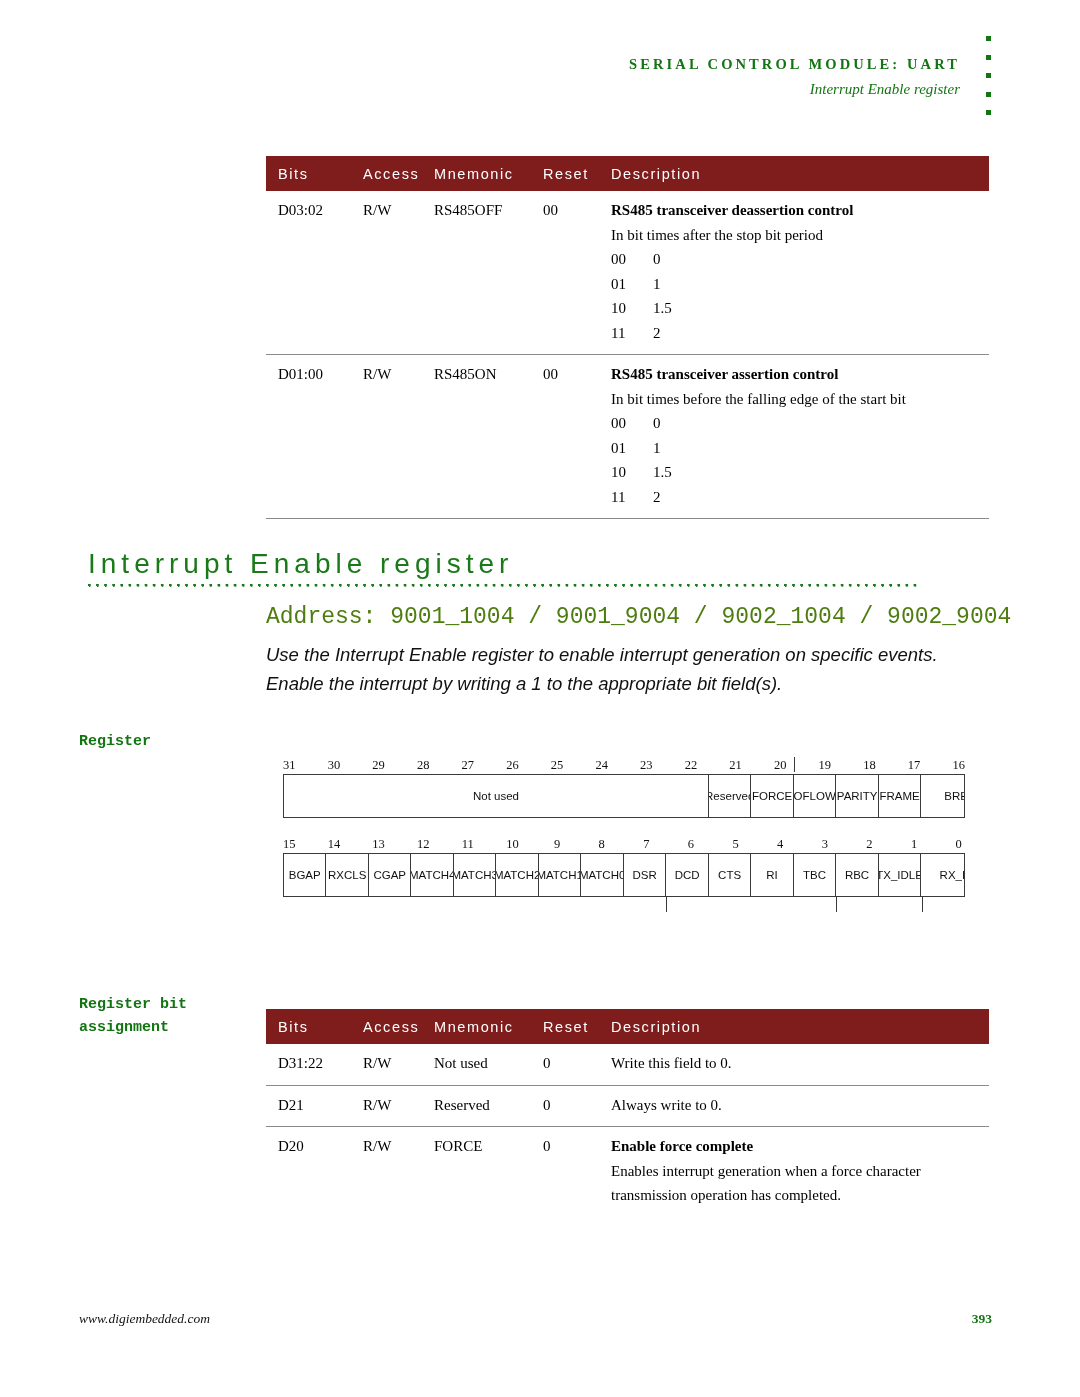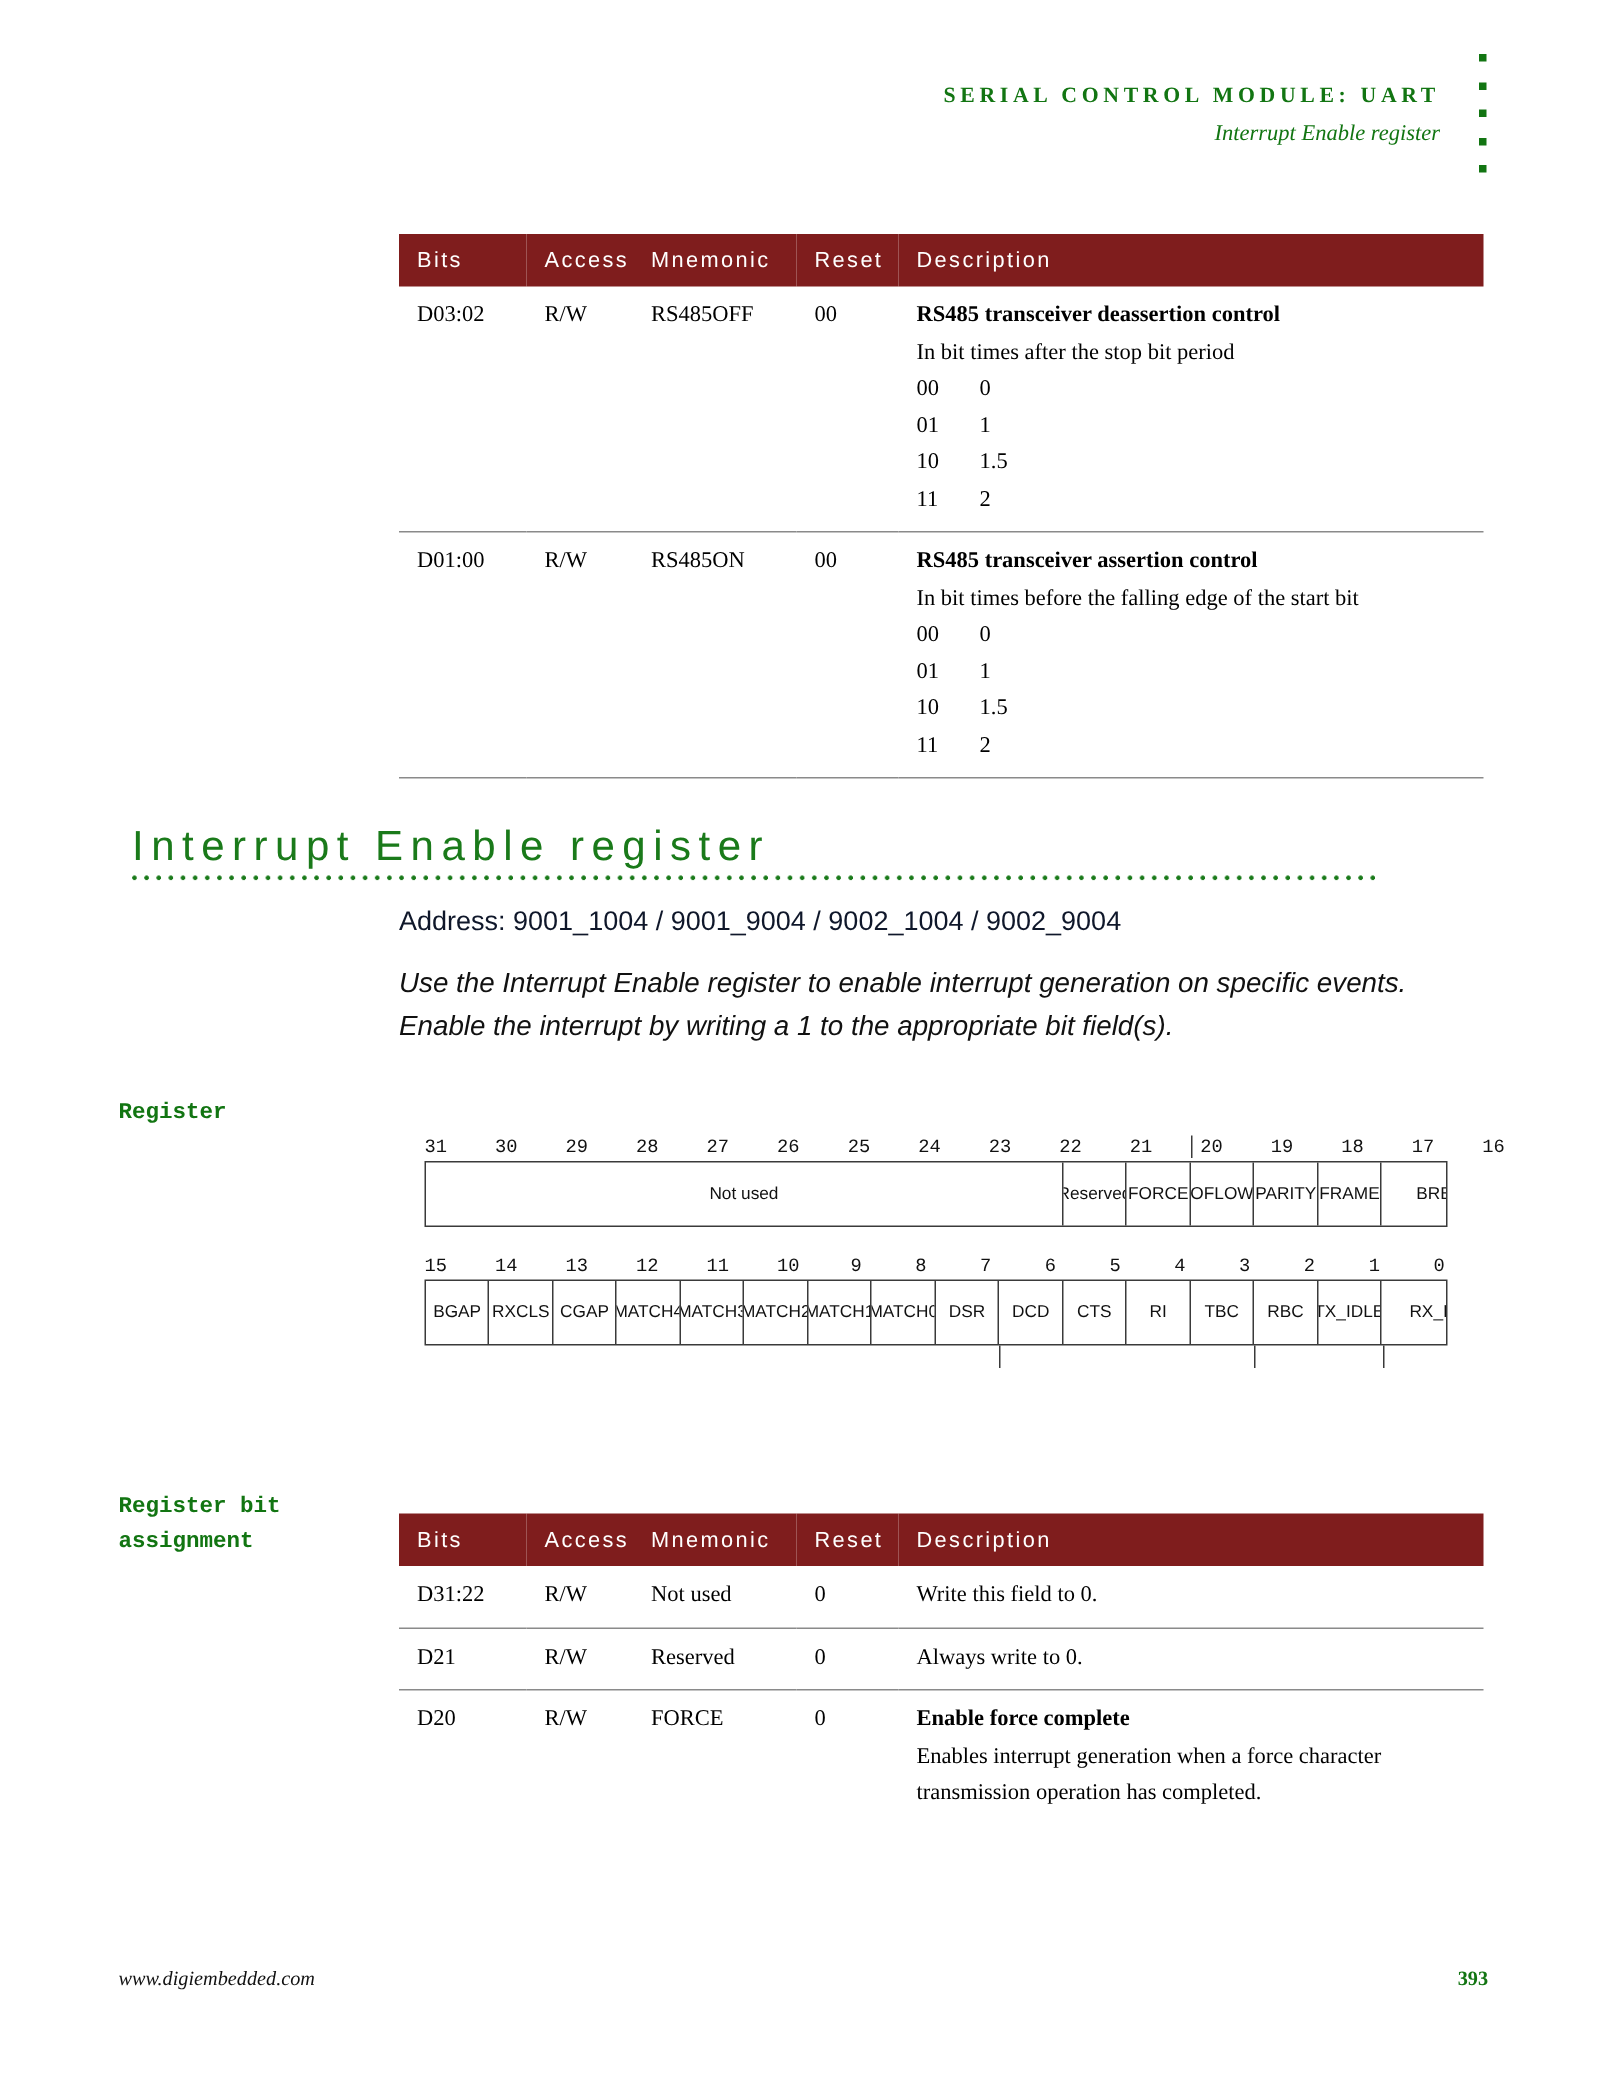--- a/index.html
+++ b/index.html
@@ -132,23 +132,23 @@
     background-image: radial-gradient(circle at 1.6px 2.2px, #1a7a1a 1.35px, rgba(0,0,0,0) 1.55px);
     background-size: 8.1px 5px;
     background-repeat: repeat-x;
   }
 
   
   .addr-line {
     position: absolute;
     left: 266px;
     top: 604px;
-    font-family: Liberation Sans, sans-serif;
-    font-size: 18px;
-    color: #0f172a;
+    font-family: Liberation Mono, monospace;
+    font-size: 23px;
+    color: #4d7c0f;
     white-space: nowrap;
   }
   .intro {
     position: absolute;
     left: 266px;
     top: 640px;
     width: 730px;
     font-family: "Liberation Sans", sans-serif;
     font-size: 18.5px;
     line-height: 29px;
@@ -174,21 +174,21 @@
   .bitdiag {
     position: absolute;
     left: 283px;
     top: 757px;
     width: 682px;
   }
   .bitrow { position: relative; }
   .bitnums {
     display: flex;
     height: 17px;
-    font-family: Liberation Mono, monospace;
+    font-family: Liberation Serif, serif;
     font-size: 12.5px;
     color: #111;
     gap: 32px;
   }
   .bitnums span {
     text-align: center;
     line-height: 17px;
   }
   .bitcells {
     display: flex;

